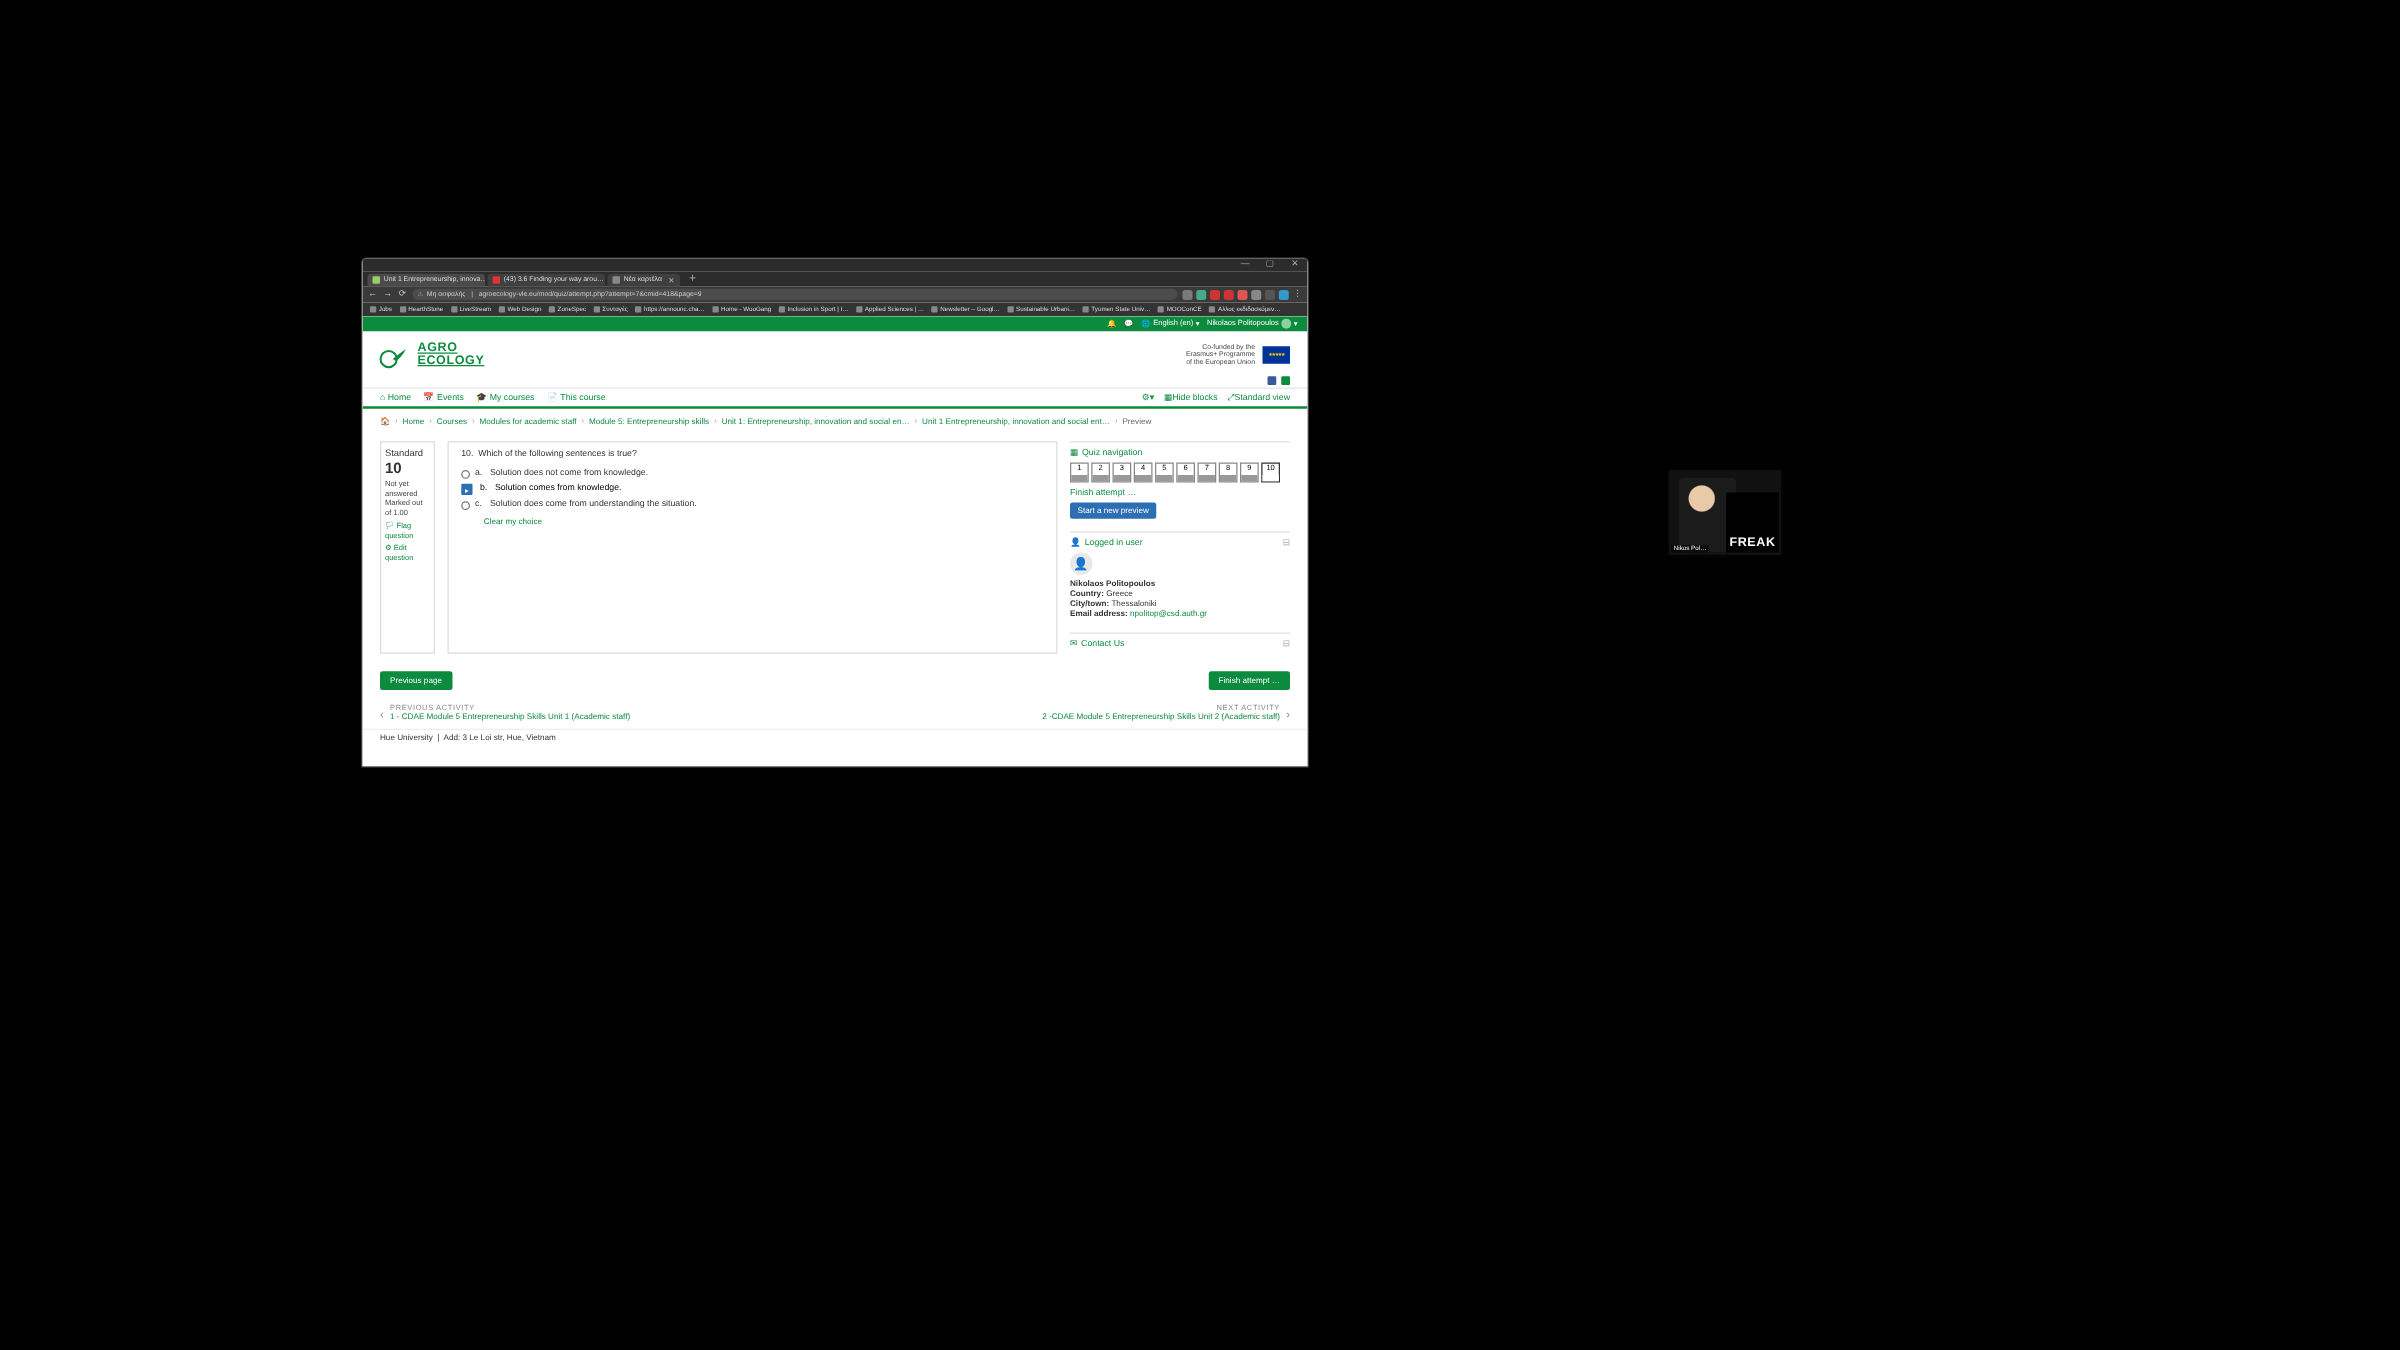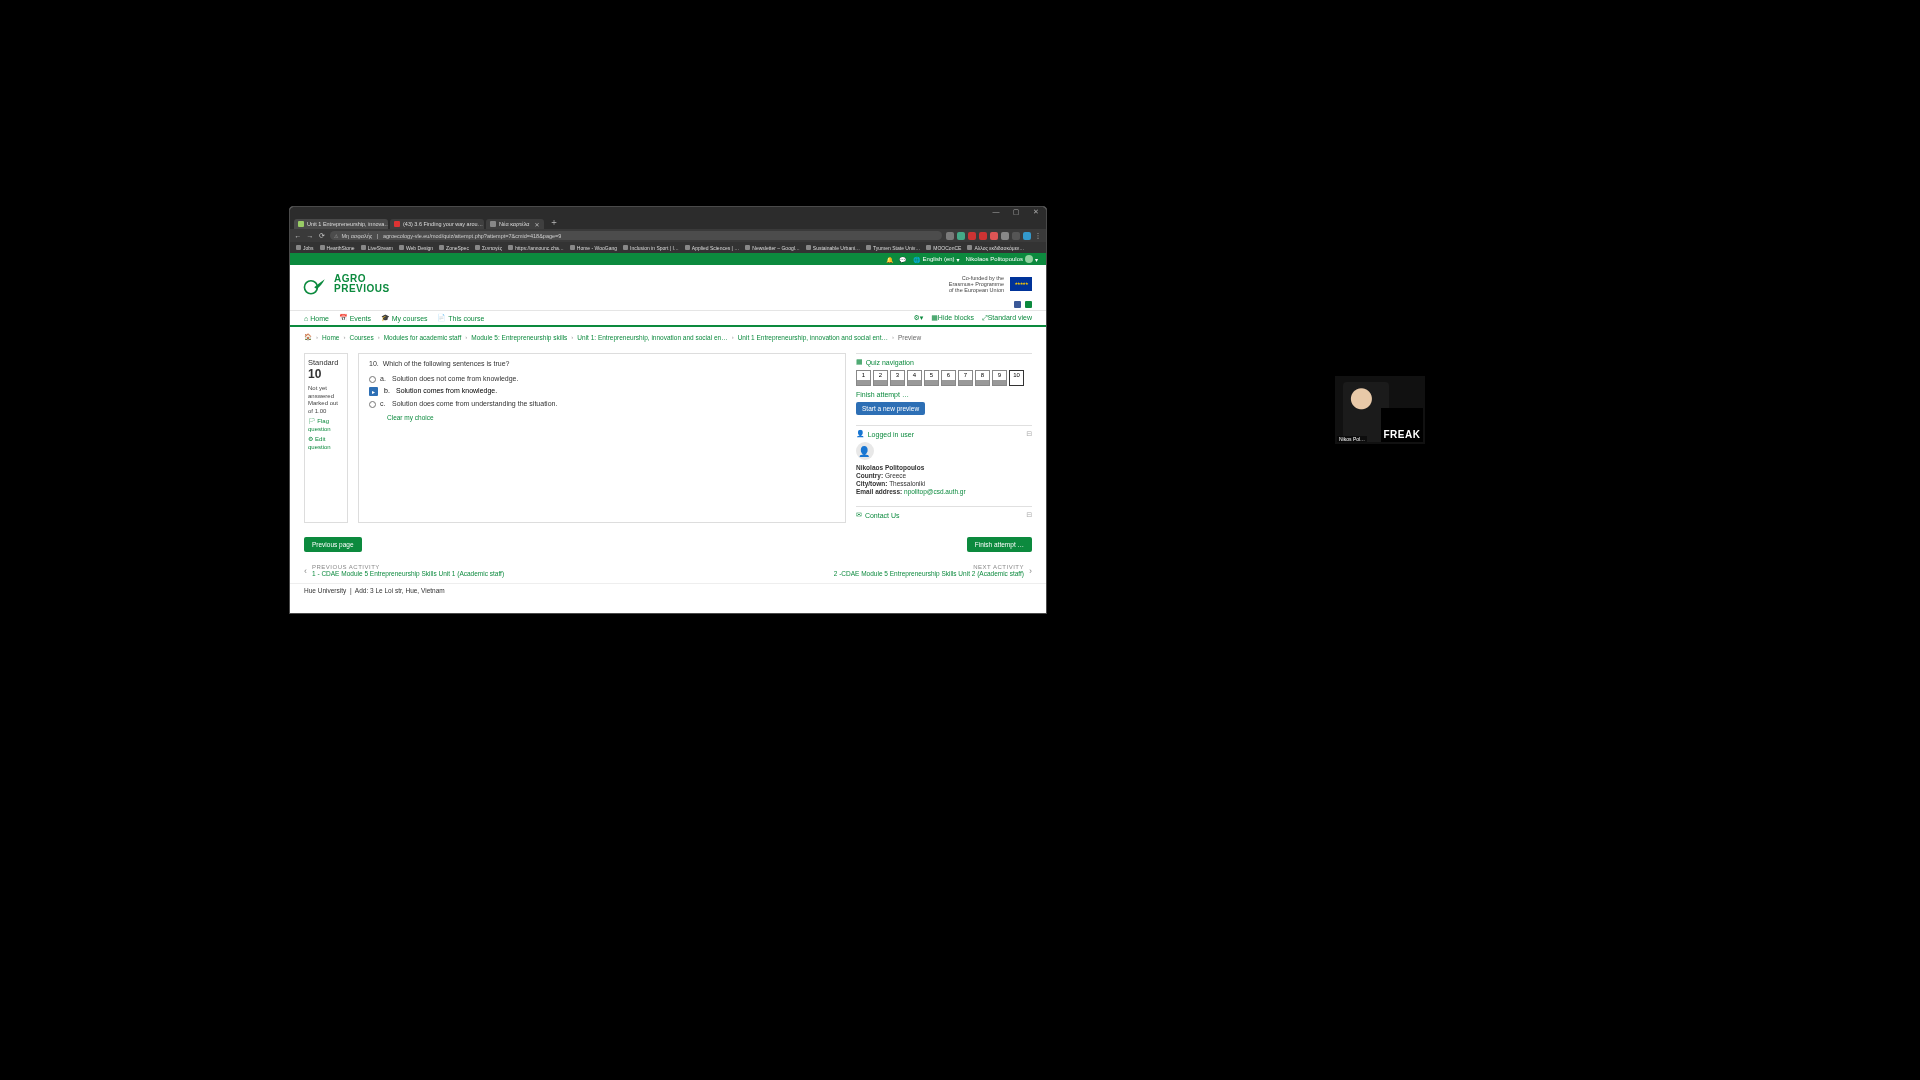--- a/index.html
+++ b/index.html
@@ -42,21 +42,21 @@
   .page-scroll::-webkit-scrollbar-thumb { background: #c0c0c0; }
 
   .topgreen { height: 12px; background: #0c8a3e; display: flex; justify-content: flex-end; align-items: center; gap: 6px; padding: 0 8px; color: #fff; font-size: 6px; }
   .topgreen .tg-item { display: flex; align-items: center; gap: 2px; }
   .avatar-dot { width: 8px; height: 8px; border-radius: 50%; background: #8fd19e; }
 
   .header-row { display: flex; justify-content: space-between; align-items: center; padding: 6px 14px 4px 12px; }
   .logo { display: flex; align-items: center; gap: 6px; }
   .logo-mark { width: 26px; height: 26px; position: relative; }
   .logo-mark svg { width: 26px; height: 26px; }
-  .logo-text { font-weight: 700; font-size: 10px; color: #0c8a3e; line-height: 1.05; letter-spacing: 0.5px; }
+  .logo-text { font-weight: 700; font-size: 10px; color: #0c8a3e; line-height: 1.05; letter-spacing: 0.5px; text-decoration: underline; }
   .eu-block { display: flex; align-items: center; gap: 6px; font-size: 5.5px; color: #444; text-align: right; line-height: 1.1; }
   .eu-flag { width: 22px; height: 14px; background: #039; position: relative; }
   .eu-flag::after { content: "★★★★★"; position: absolute; inset: 0; color: #fc0; font-size: 4px; text-align: center; line-height: 14px; letter-spacing: -1px; }
 
   .social-row { display: flex; justify-content: flex-end; gap: 4px; padding: 0 14px 2px 0; }
   .soc { width: 7px; height: 7px; background: #0c8a3e; border-radius: 1px; }
 
   .mainnav { display: flex; align-items: center; justify-content: space-between; border-top: 1px solid #e5e5e5; border-bottom: 2px solid #0c8a3e; padding: 3px 14px; font-size: 7px; }
   .mainnav-left { display: flex; gap: 10px; }
   .mainnav-left a { color: #0c8a3e; display: flex; align-items: center; gap: 2px; text-decoration: none; }
@@ -107,21 +107,21 @@
   .actnav .ttl { color: #0c8a3e; }
   .actnav .arrow { color: #888; font-size: 9px; }
   .actnav .left { display: flex; gap: 5px; align-items: center; }
   .actnav .right { display: flex; gap: 5px; align-items: center; text-align: right; }
 
   .footerline { padding: 3px 14px 4px 14px; font-size: 6.5px; color: #333; border-top: 1px solid #eee; }
 
   
   .webcam { position: absolute; left: 1334px; top: 375px; width: 92px; height: 70px; background: #111; border: 1px solid #000; overflow: hidden; }
   .webcam .person { position: absolute; left: 8px; top: 6px; width: 46px; height: 60px; background: radial-gradient(circle at 40% 28%, #e8c9a8 0 10px, transparent 11px), linear-gradient(#1b1b1b,#1b1b1b); border-radius: 4px; }
-  .webcam .shirt { position: absolute; right: 2px; bottom: 2px; width: 42px; height: 34px; background: #000; color: #fff; font-weight: 900; font-size: 10px; display: flex; align-items: flex-end; justify-content: center; padding-bottom: 2px; letter-spacing: 0.5px; }
+  .webcam .shirt { position: absolute; right: 2px; bottom: 2px; width: 42px; height: 48px; background: #000; color: #fff; font-weight: 900; font-size: 10px; display: flex; align-items: flex-end; justify-content: center; padding-bottom: 2px; letter-spacing: 0.5px; }
   .webcam .nametag { position: absolute; left: 2px; bottom: 2px; font-size: 5px; color: #fff; background: rgba(0,0,0,.5); padding: 0 2px; }
 </style>
 </head>
 <body>
 
 <div class="browser">
   <div class="titlebar">
     <span class="win-btn">—</span>
     <span class="win-btn">▢</span>
     <span class="win-btn">✕</span>
@@ -250,21 +250,21 @@
       <div class="header-row">
         <div class="logo">
           <div class="logo-mark">
             <svg viewBox="0 0 32 32">
                 <circle cx="11" cy="20" r="8" fill="none" stroke="#0c8a3e" stroke-width="2"></circle>
                 <path d="M15 20 Q22 14 28 10 Q24 18 18 22" fill="#0c8a3e"></path>
               </svg>
           </div>
           <div class="logo-text">
             <div>AGRO</div>
-              <div>PREVIOUS</div>
+              <div>ECOLOGY</div>
           </div>
         </div>
         <div class="eu-block">
           <div>
             <div>Co-funded by the</div>
               <div>Erasmus+ Programme</div>
               <div>of the European Union</div>
           </div>
           <div class="eu-flag"></div>
         </div>

